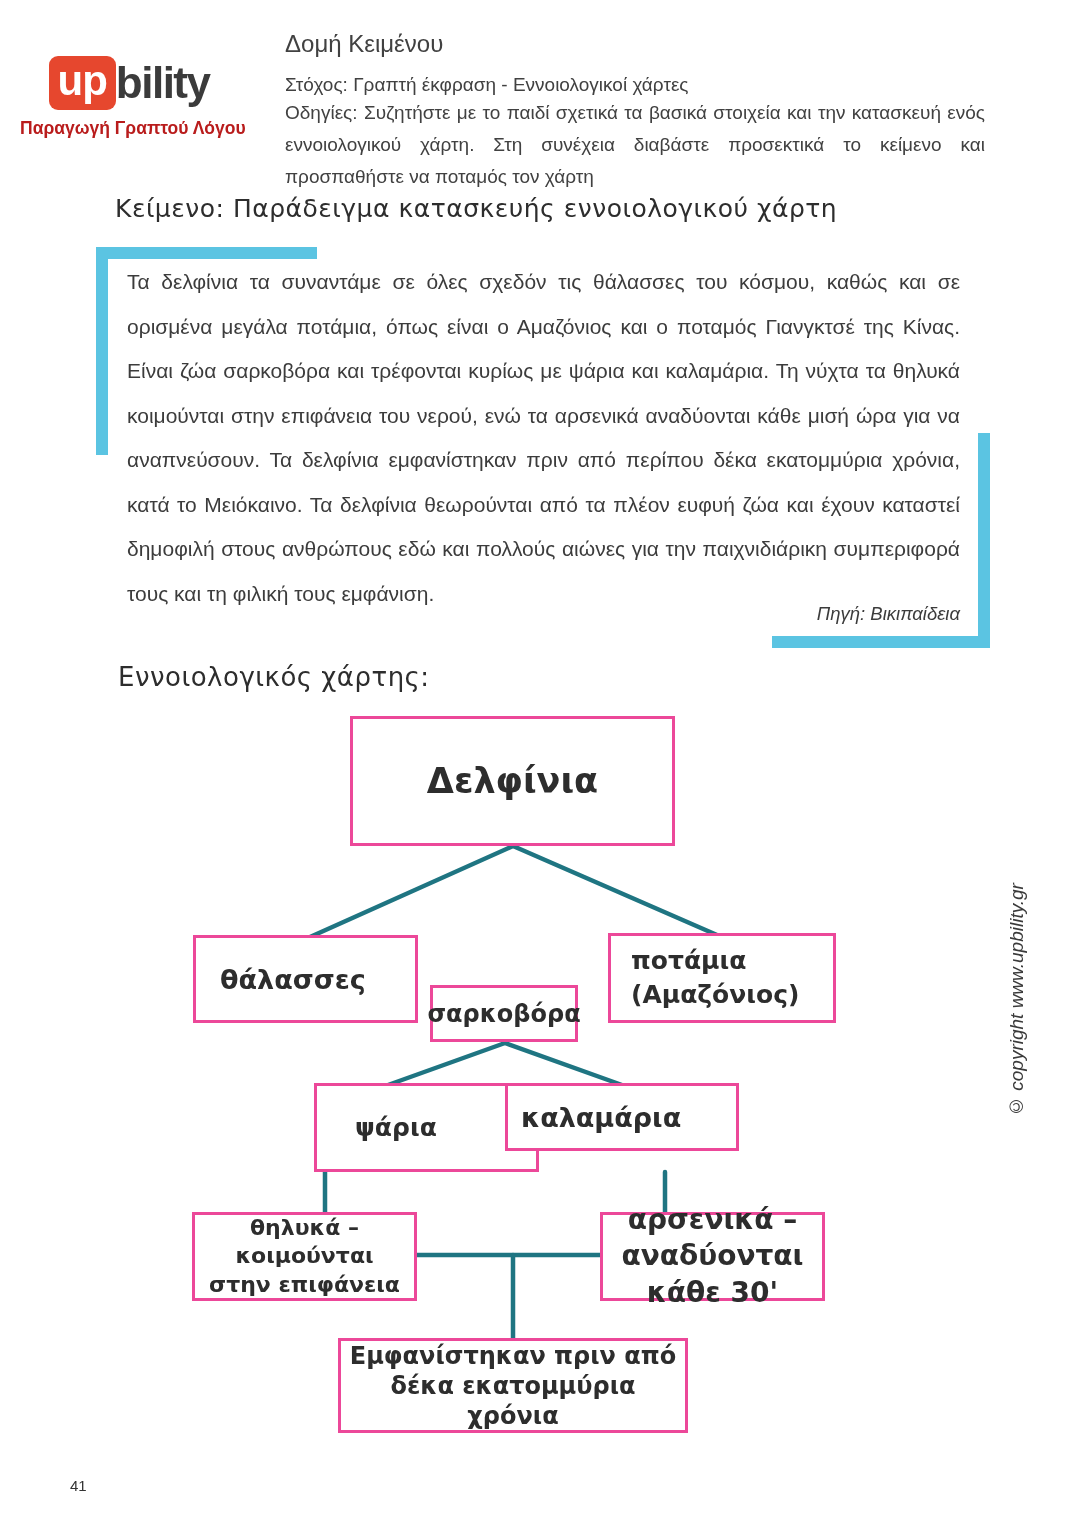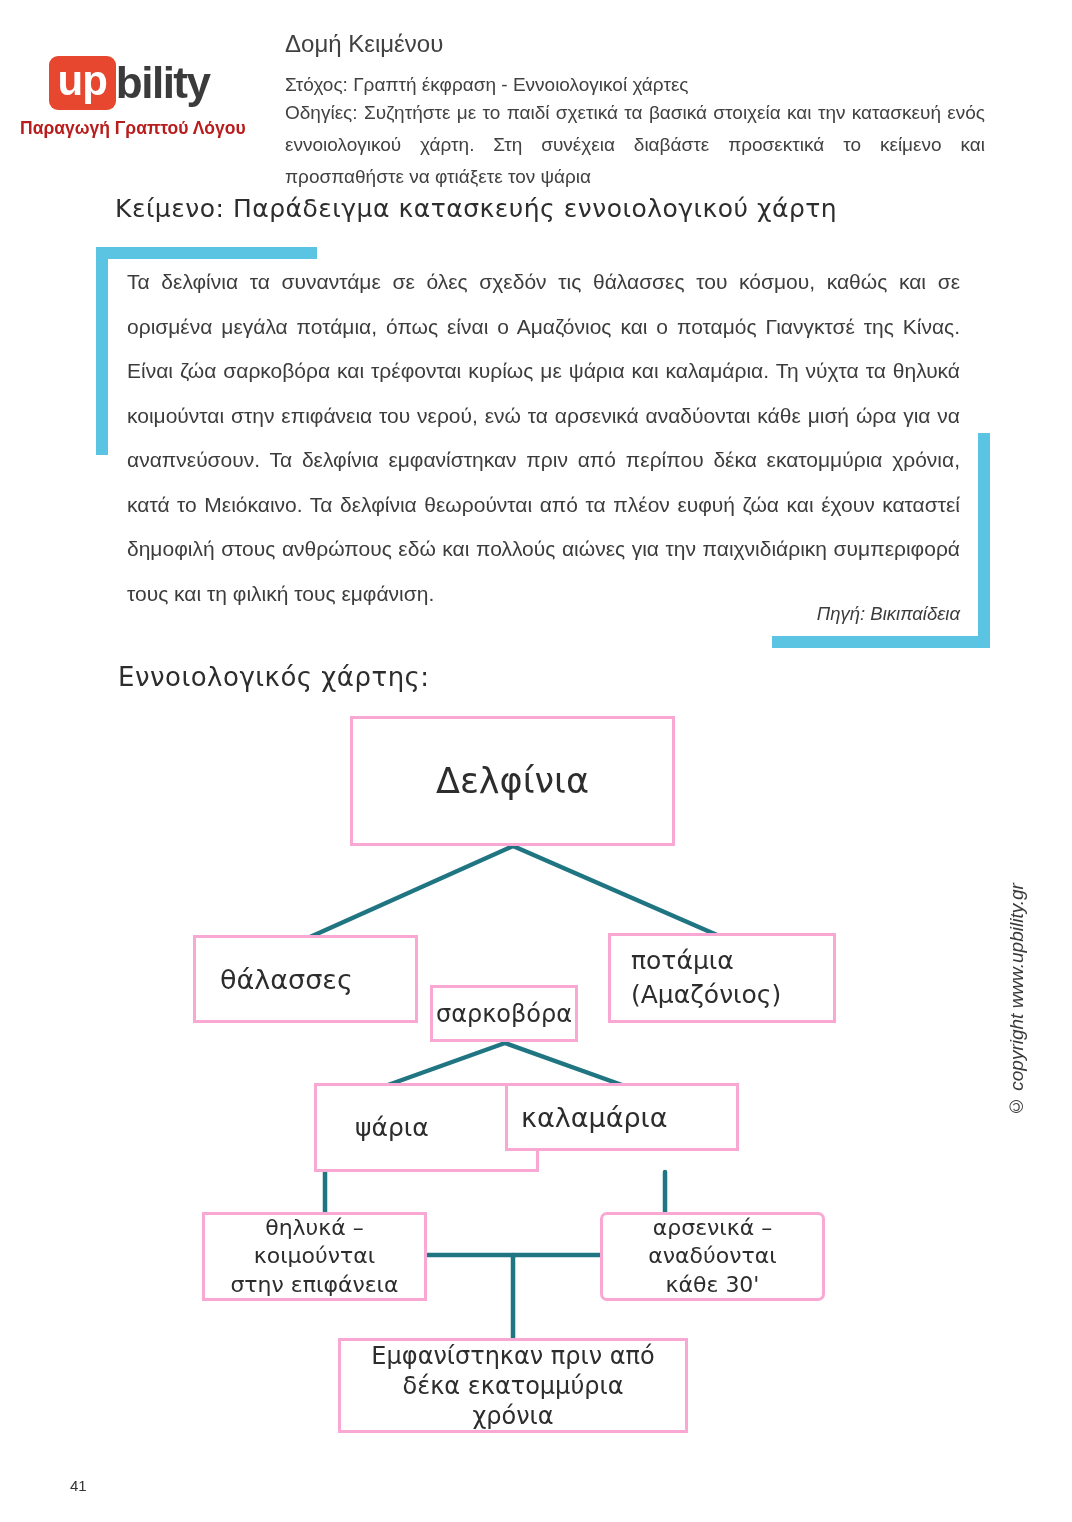--- a/index.html
+++ b/index.html
@@ -36,32 +36,32 @@
     text-align:right; font-style:italic; font-size:18.5px; color:#3c3c3c;
   }
   .bracket { position:absolute; background:#5bc4e2; }
   .bracket-tl-v { left:96px;  top:247px; width:12px;  height:208px; }
   .bracket-tl-h { left:96px;  top:247px; width:221px; height:12px;  }
   .bracket-br-v { left:978px; top:433px; width:12px;  height:215px; }
   .bracket-br-h { left:772px; top:636px; width:218px; height:12px;  }
   
   .map-lines { position:absolute; left:0; top:0; width:1072px; height:1522px; pointer-events:none; }
   .node {
-    position:absolute; background:#ffffff; border:3px solid #f9a8d4;
+    position:absolute; background:#ffffff; border:3px solid #ec4899;
     display:flex; align-items:center; white-space:pre-line;
-    font-family:"DejaVu Sans", sans-serif; color:#2d2d2d;
+    font-family:"DejaVu Sans", sans-serif; color:#2d2d2d;font-weight:bold;
   }
   .node-root   { left:350px; top:716px;  width:325px; height:130px; font-size:35px; justify-content:center; }
   .node-seas   { left:193px; top:935px;  width:225px; height:88px;  font-size:27px; padding-left:24px; }
   .node-rivers { left:608px; top:933px;  width:228px; height:90px;  font-size:25px; padding-left:20px; line-height:1.35; }
   .node-carn   { left:430px; top:985px;  width:148px; height:57px;  font-size:24px; justify-content:center; }
   .node-fish   { left:270px; top:1083px; width:225px; height:89px;  font-size:25px; padding-left:38px;margin-left:44px; }
   .node-squid  { left:505px; top:1083px; width:234px; height:68px;  font-size:27px; padding-left:13px; }
-  .node-fem    { left:202px; top:1212px; width:225px; height:89px;  font-size:22px; justify-content:center; text-align:center; line-height:1.3; }
-  .node-male   { left:600px; top:1212px; width:225px; height:89px;  font-size:22px; justify-content:center; text-align:center; line-height:1.3;border-radius:7px; }
+  .node-fem    { left:192px; top:1212px; width:225px; height:89px;  font-size:22px; justify-content:center; text-align:center; line-height:1.3; }
+  .node-male   { left:600px; top:1212px; width:225px; height:89px;  font-size:28px; justify-content:center; text-align:center; line-height:1.3; }
   .node-appear { left:338px; top:1338px; width:350px; height:95px;  font-size:24px; justify-content:center; text-align:center; line-height:1.25; }
   
   .copyright {
     position:absolute; left:1006px; top:822px; height:295px;
     writing-mode:vertical-rl; transform:rotate(180deg);
     font-style:italic; font-size:19px; color:#3b3b3b;
     display:flex; align-items:center; white-space:nowrap;
   }
   .page-number { position:absolute; left:58px; top:1477px; font-size:15px; color:#333333;margin-left:12px; }
 </style>
@@ -74,21 +74,21 @@
     <div class="logo-row">
       <span class="logo-up">up</span>
         <span class="logo-bility">bility</span>
     </div>
     <div class="logo-tagline">Παραγωγή Γραπτού Λόγου</div>
   </div>
 
   <div class="header-block">
     <div class="header-title">Δομή Κειμένου</div>
     <div class="header-goal">Στόχος: Γραπτή έκφραση - Εννοιολογικοί χάρτες</div>
-    <div class="header-instructions">Οδηγίες: Συζητήστε με το παιδί σχετικά τα βασικά στοιχεία και την κατασκευή ενός εννοιολογικού χάρτη. Στη συνέχεια διαβάστε προσεκτικά το κείμενο και προσπαθήστε να φτιάξετε τον ψάρια</div>
+    <div class="header-instructions">Οδηγίες: Συζητήστε με το παιδί σχετικά τα βασικά στοιχεία και την κατασκευή ενός εννοιολογικού χάρτη. Στη συνέχεια διαβάστε προσεκτικά το κείμενο και προσπαθήστε να ποταμός τον χάρτη</div>
   </div>
 
   <div class="section-heading hand">Κείμενο: Παράδειγμα κατασκευής εννοιολογικού χάρτη</div>
 
   <div class="bracket bracket-tl-h"></div>
   <div class="bracket bracket-tl-v"></div>
   <div class="bracket bracket-br-v"></div>
   <div class="bracket bracket-br-h"></div>
 
   <div class="passage">Τα δελφίνια τα συναντάμε σε όλες σχεδόν τις θάλασσες του κόσμου, καθώς και σε ορισμένα μεγάλα ποτάμια, όπως είναι ο Αμαζόνιος και ο ποταμός Γιανγκτσέ της Κίνας. Είναι ζώα σαρκοβόρα και τρέφονται κυρίως με ψάρια και καλαμάρια. Τη νύχτα τα θηλυκά κοιμούνται στην επιφάνεια του νερού, ενώ τα αρσενικά αναδύονται κάθε μισή ώρα για να αναπνεύσουν. Τα δελφίνια εμφανίστηκαν πριν από περίπου δέκα εκατομμύρια χρόνια, κατά το Μειόκαινο. Τα δελφίνια θεωρούνται από τα πλέον ευφυή ζώα και έχουν καταστεί δημοφιλή στους ανθρώπους εδώ και πολλούς αιώνες για την παιχνιδιάρικη συμπεριφορά τους και τη φιλική τους εμφάνιση.</div>

